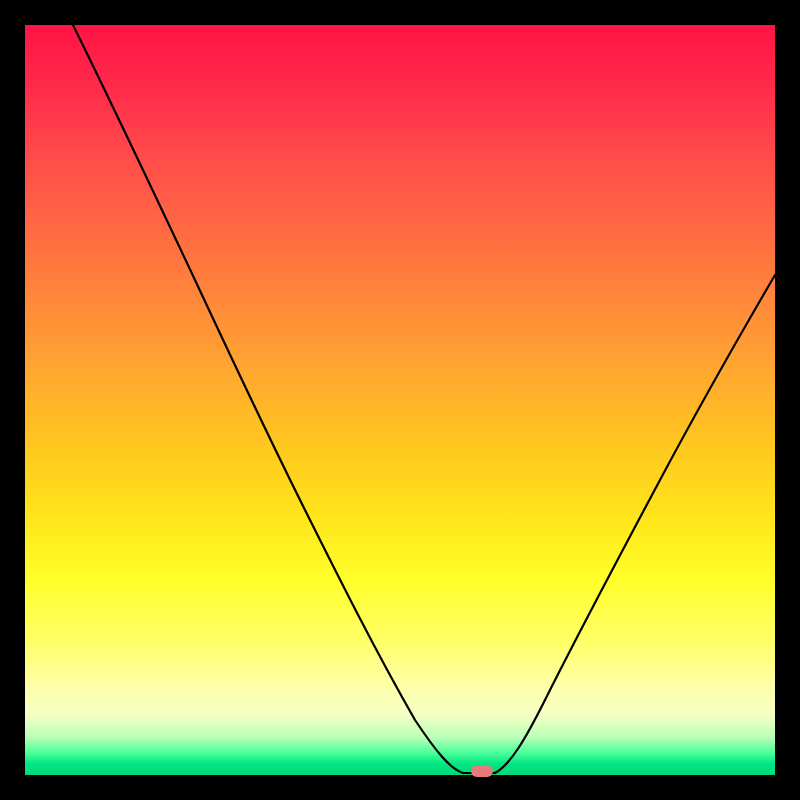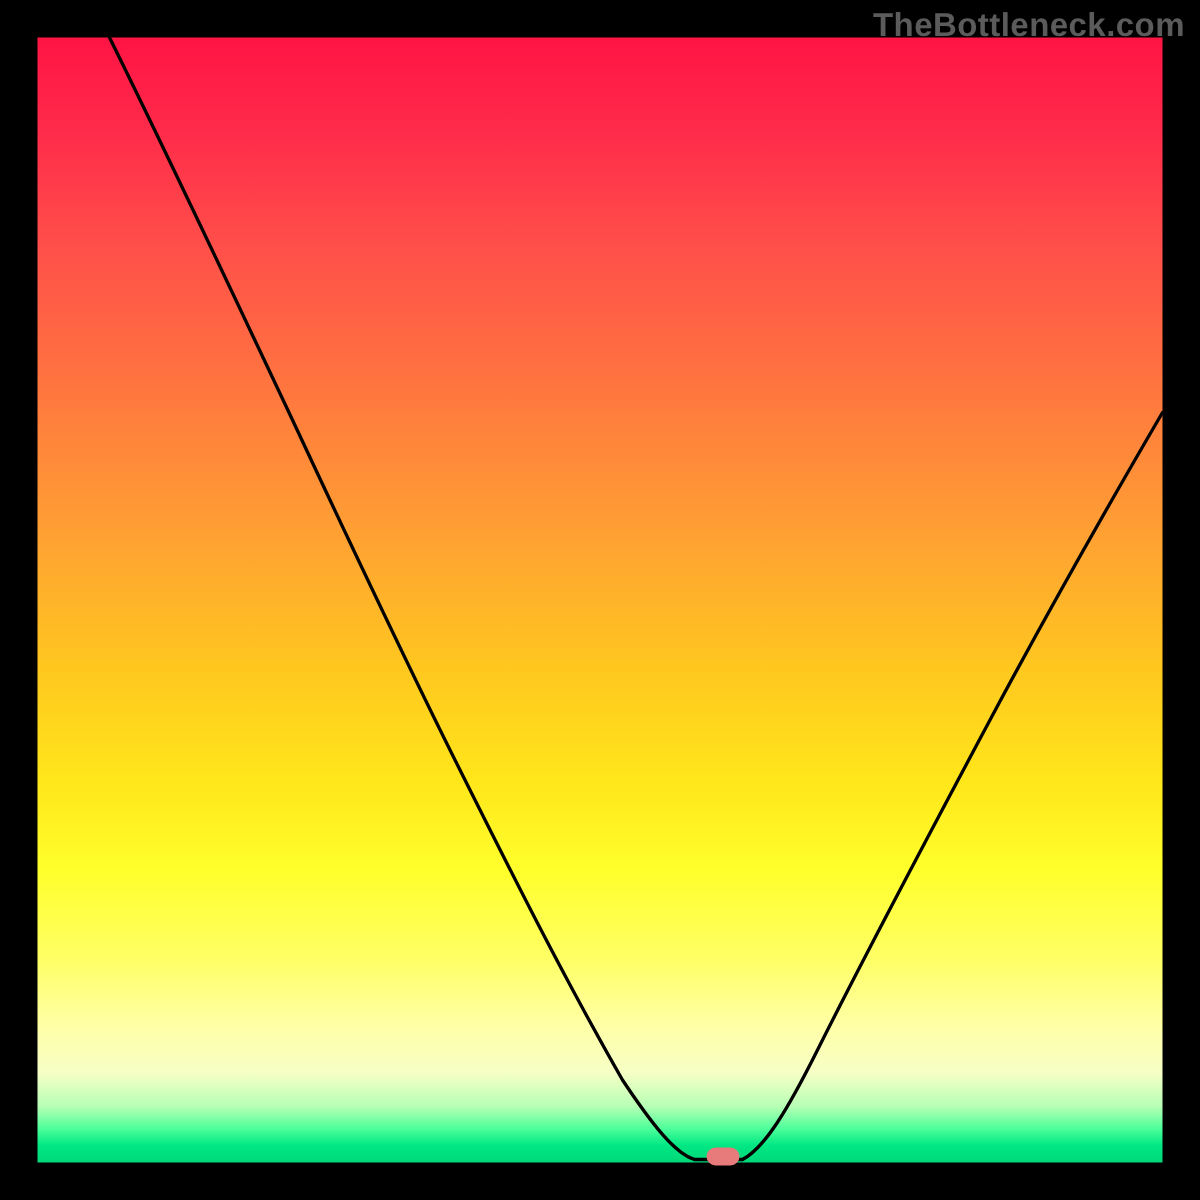--- a/index.html
+++ b/index.html
@@ -74,21 +74,20 @@
     height: 12px;
     background: #e77b7b;
     border-radius: 6px;
   }
 </style>
 </head>
 <body>
 
 <div class="frame">
 
-  <div class="watermark">TheBottleneck.com</div>
 
   <div class="plot-area">
 
     <svg class="curve" viewBox="0 0 750 750" preserveAspectRatio="none">
 
       <path d="M 48 0
                C 90 85, 130 170, 170 255
                C 205 330, 240 405, 280 485
                C 315 555, 350 625, 390 695
                C 410 725, 425 744, 438 748"></path>

